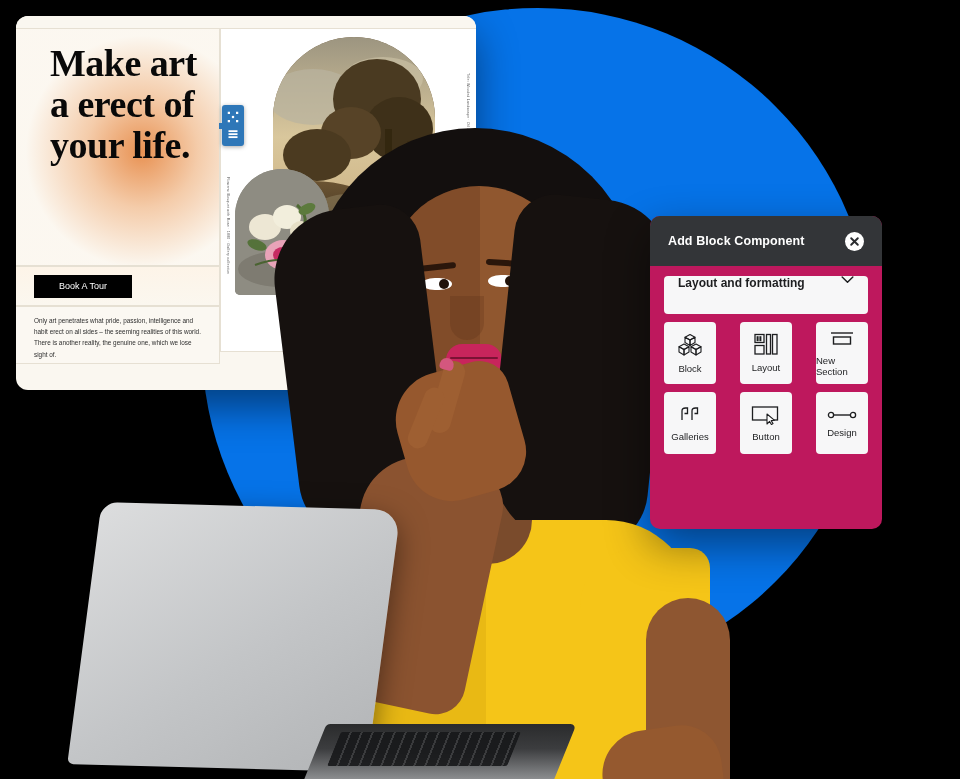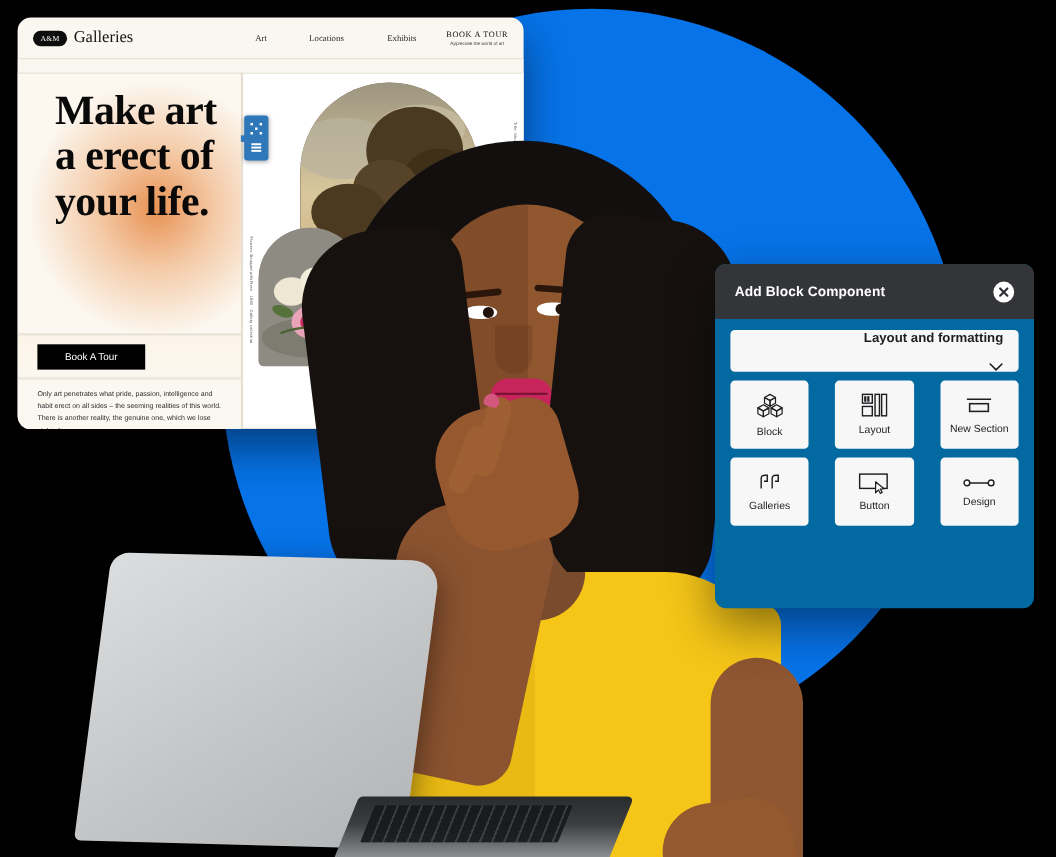--- a/index.html
+++ b/index.html
@@ -504,24 +504,24 @@
       #17181A;
     transform: skewX(-22deg);
     opacity: .9;
     border-radius: 2px;
   }
 
   
   #block-panel {
     position: absolute;
     left: 650px;
-    top: 240px;
-    width: 290px;
+    top: 216px;
+    width: 232px;
     height: 313px;
-    background: #0369a1;
+    background: #be185d;
     border-radius: 10px;
     overflow: hidden;
     box-shadow: 0 16px 44px rgba(0,0,0,0.45);
     z-index: 9;
   }
   #panel-header {
     height: 50px;
     background: #333538;
     display: flex;
     align-items: center;
@@ -544,26 +544,25 @@
     align-items: center;
     justify-content: center;
     cursor: pointer;
   }
   .accordion-row {
     margin: 10px 14px 0 14px;
     height: 38px;
     background: #F7F7F8;
     border-radius: 4px;
     display: flex;
-    align-items: flex-end;
+    align-items: flex-start;
     justify-content: space-between;
     padding: 0 14px;
     box-sizing: border-box;
     cursor: pointer;
-    flex-direction: column;
   }
   .accordion-label {
     font-size: 12px;
     font-weight: bold;
     color: #1D1E20;
   }
   .tile-row {
     display: flex;
     gap: 24px;
     margin: 8px 14px 0 14px;
@@ -588,33 +587,20 @@
 </style>
 </head>
 <body>
 
 <div id="stage">
 
   <div id="blue-circle"></div>
 
   <div id="site-card">
 
-    <div id="site-nav">
-      <div id="brand">
-        <span id="brand-badge">A&amp;M</span>
-        <span id="brand-name">Galleries</span>
-      </div>
-      <span class="nav-link" id="nav-art">Art</span>
-      <span class="nav-link" id="nav-locations">Locations</span>
-      <span class="nav-link" id="nav-exhibits">Exhibits</span>
-      <div id="cta-block">
-        <div id="cta-title">BOOK A TOUR</div>
-        <div id="cta-sub">Appreciate the world of art</div>
-      </div>
-    </div>
 
     <div id="hero">
 
       <div id="hero-left">
         <div id="headline">
           <div>Make art</div>
           <div>a erect of</div>
           <div>your life.</div>
         </div>
       </div>

